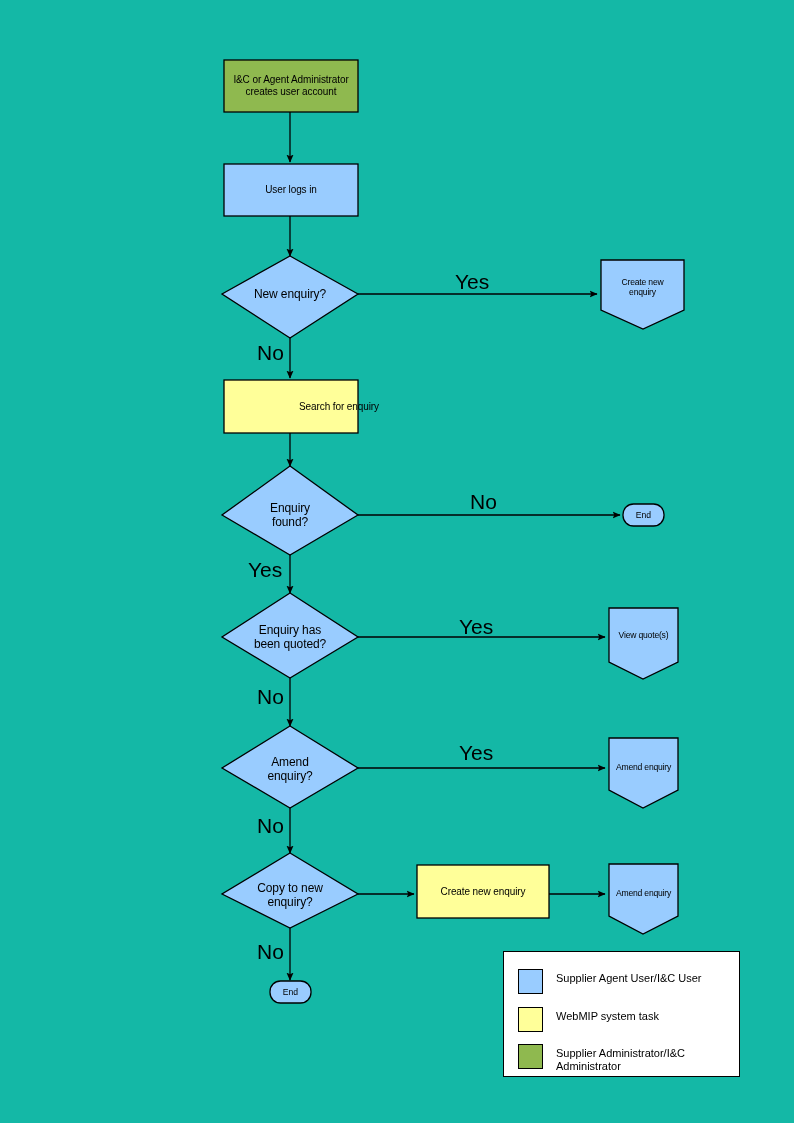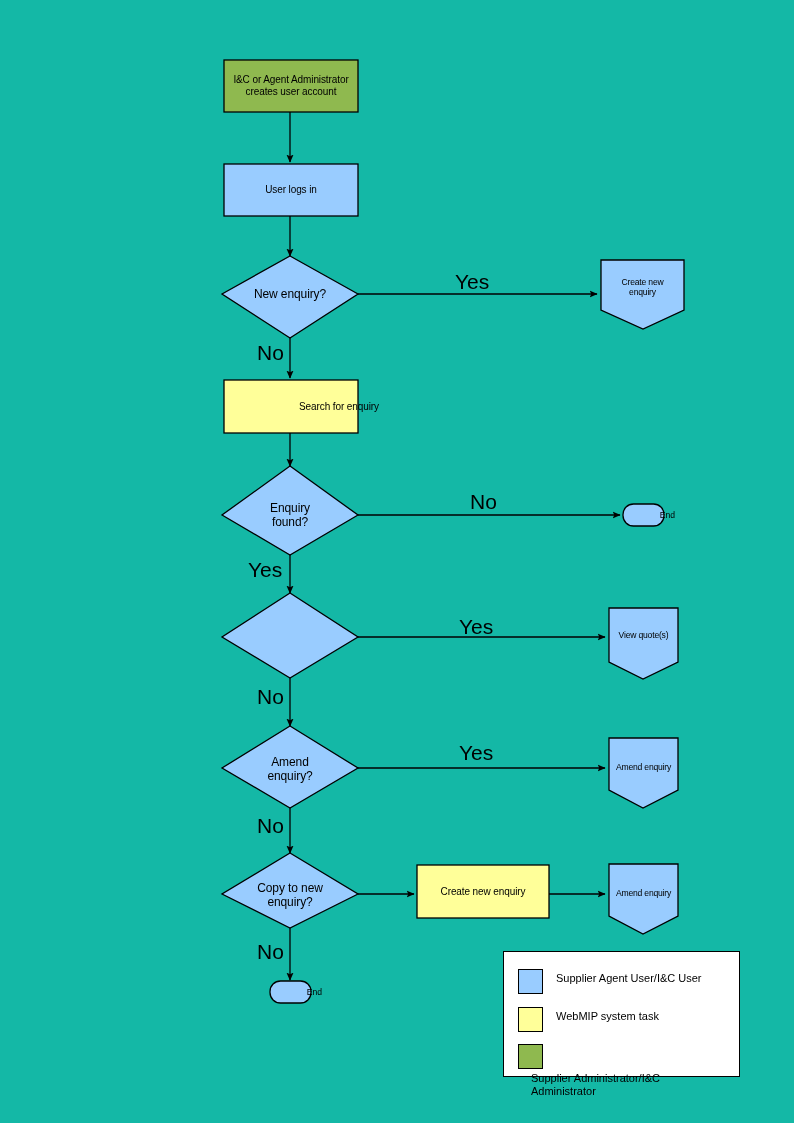--- a/index.html
+++ b/index.html
@@ -34,21 +34,21 @@
     text-align: center;
     color: #000000;
     line-height: 1.18;
     pointer-events: none;
     white-space: pre-line;
   }
   .lbl-proc     { font-size: 10px; letter-spacing: -0.1px; }
   .lbl-proc-big { font-size: 10px;  letter-spacing: -0.1px; }
   .lbl-dec      { font-size: 12px; letter-spacing: -0.1px; }
   .lbl-doc      { font-size: 8.6px; letter-spacing: -0.2px; }
-  .lbl-term     { font-size: 8.6px; letter-spacing: 0px; padding-left: 24px; }
+  .lbl-term     { font-size: 8.6px; letter-spacing: 0px; }
   .edge-label {
     position: absolute;
     font-size: 21px;
     color: #000000;
     line-height: 1;
     pointer-events: none;
   }
   .legend-box {
     position: absolute;
     left: 503px;
@@ -165,20 +165,22 @@
   <div class="node-label lbl-doc" style="left:601px; top:273px; width:83px; height:28px;">Create new
 enquiry</div>
 
   <div class="node-label lbl-proc" style="left:224px; top:380px; width:134px; height:53px;padding-left:48px;">Search for enquiry</div>
 
   <div class="node-label lbl-dec" style="left:235px; top:500px; width:110px; height:30px;">Enquiry
 found?</div>
 
   <div class="node-label lbl-term" style="left:623px; top:504px; width:41px; height:22px;">End</div>
 
+  <div class="node-label lbl-dec" style="left:228px; top:622px; width:124px; height:30px;">Enquiry has
+been quoted?</div>
 
   <div class="node-label lbl-doc" style="left:606px; top:626px; width:75px; height:18px;">View quote(s)</div>
 
   <div class="node-label lbl-dec" style="left:235px; top:754px; width:110px; height:30px;">Amend
 enquiry?</div>
 
   <div class="node-label lbl-doc" style="left:605px; top:758px; width:77px; height:18px;">Amend enquiry</div>
 
   <div class="node-label lbl-dec" style="left:232px; top:880px; width:116px; height:30px;">Copy to new
 enquiry?</div>
@@ -212,21 +214,21 @@
     <div class="legend-row" style="top:17px;">
       <span class="legend-swatch" style="background:#99CCFF;"></span>
       <span class="legend-text">Supplier Agent User/I&amp;C User</span>
     </div>
 
     <div class="legend-row" style="top:55px;">
       <span class="legend-swatch" style="background:#FFFF99;"></span>
       <span class="legend-text">WebMIP system task</span>
     </div>
 
-    <div class="legend-row" style="top:92px;flex-direction:column;">
+    <div class="legend-row" style="top:92px;">
       <span class="legend-swatch" style="background:#8FB94F;"></span>
       <span class="legend-text">Supplier Administrator/I&amp;C
 Administrator</span>
     </div>
 
   </div>
 
 </div>
 
 </body></html>

